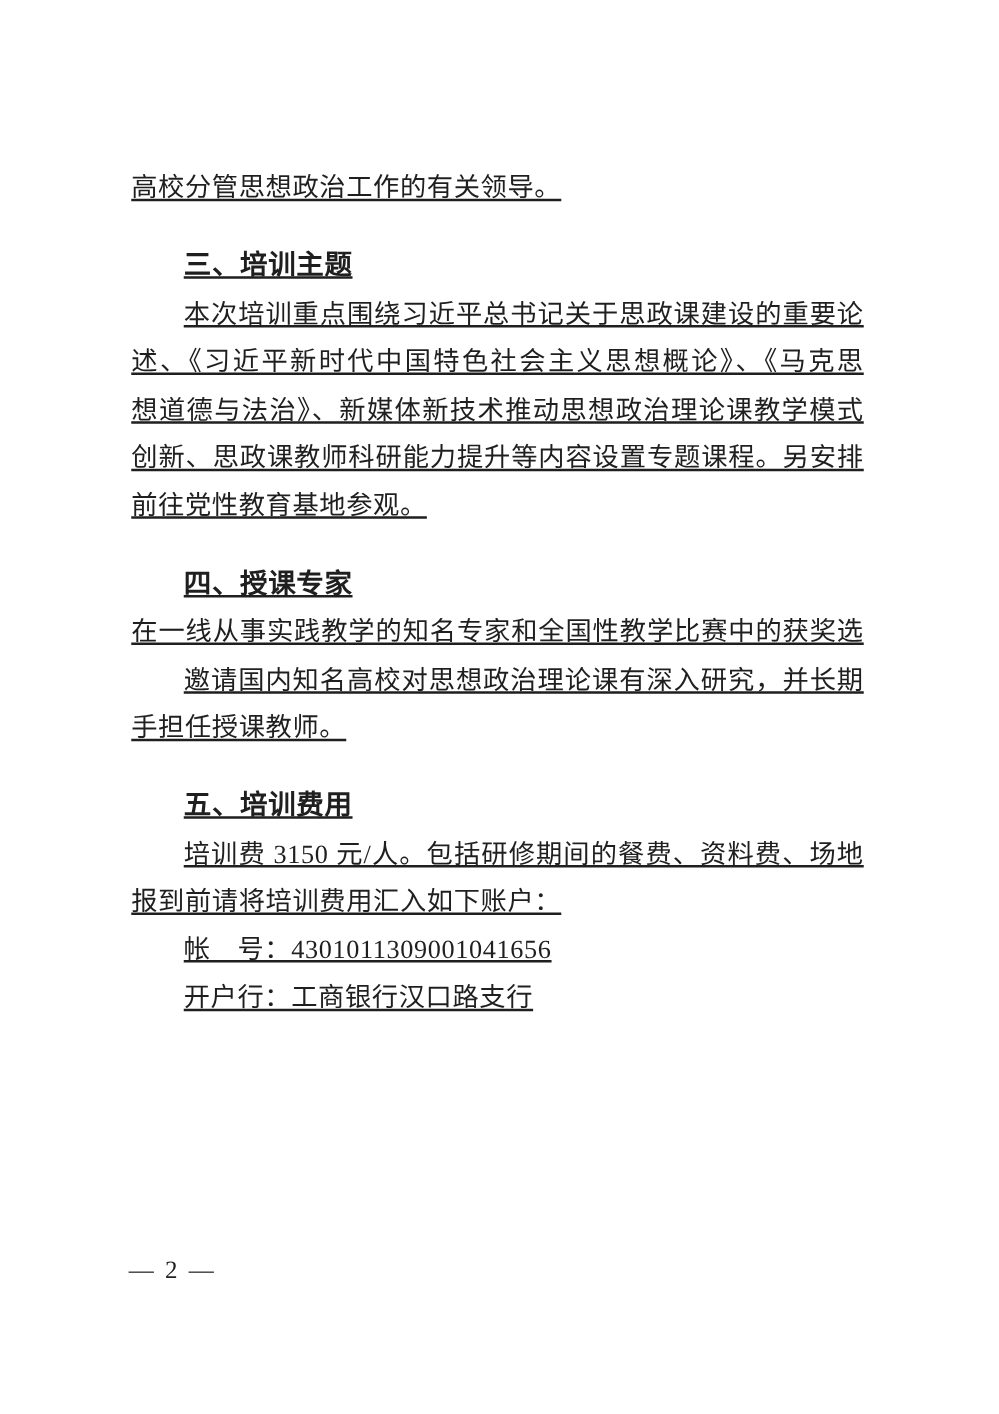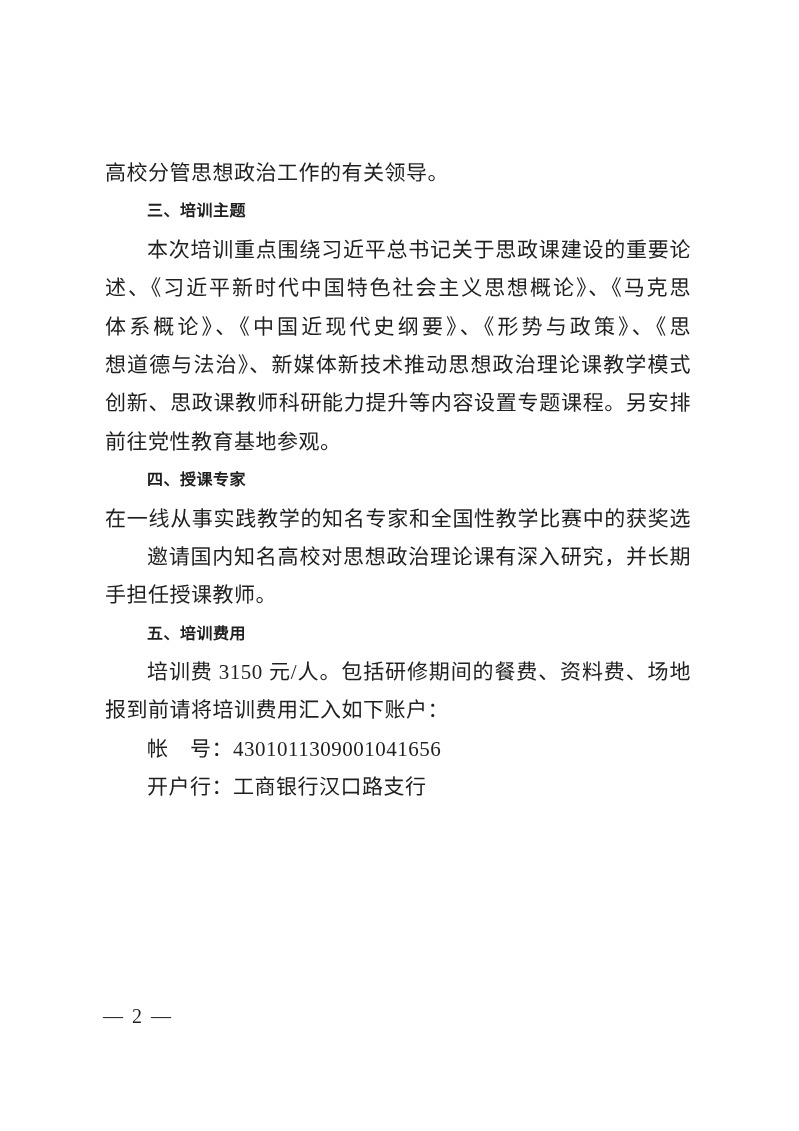--- a/index.html
+++ b/index.html
@@ -12,42 +12,44 @@
     width: 799px;
     height: 1131px;
     background: #ffffff;
     overflow: hidden;
     color: #1f1f1f;
     font-family: "Liberation Serif", "DejaVu Serif", serif;
   }
   .textblock {
     position: absolute;
     left: 105px;
-    top: 154px;
+    top: 131px;
     width: 586px;
+    text-decoration: underline;
   }
   .line {
     height: 38.4px;
     line-height: 38.4px;
     font-size: 21px;
     letter-spacing: 0.5px;
     white-space: normal;
     overflow: visible;
   }
   .line.full {
     text-align: justify;
     text-align-last: justify;
   }
   .line.indent {
     text-indent: 42px;
   }
   .line.heading {
     font-family: "Liberation Sans", "DejaVu Sans", sans-serif;
     font-weight: bold;
-    font-size: 16px;
+    font-size: 22px;
+    margin-top: 24px;
   }
   .pagenum {
     position: absolute;
     left: 103px;
     top: 1002px;
     font-size: 20px;
     line-height: 28px;
     letter-spacing: 2px;
     color: #1f1f1f;
     font-family: "Liberation Serif", "DejaVu Serif", serif;
@@ -55,21 +57,20 @@
 </style>
 </head>
 <body>
 
 <div class="page">
   <main class="textblock" id="textblock">
       <div class="line body">高校分管思想政治工作的有关领导。</div>
       <div class="line heading indent">三、培训主题</div>
       <div class="line body indent full">本次培训重点围绕习近平总书记关于思政课建设的重要论</div>
       <div class="line body full">述、《习近平新时代中国特色社会主义思想概论》、《马克思</div>
-      <div class="line body full">体系概论》、《中国近现代史纲要》、《形势与政策》、《思</div>
       <div class="line body full">想道德与法治》、新媒体新技术推动思想政治理论课教学模式</div>
       <div class="line body full">创新、思政课教师科研能力提升等内容设置专题课程。另安排</div>
       <div class="line body">前往党性教育基地参观。</div>
       <div class="line heading indent">四、授课专家</div>
       <div class="line body full">在一线从事实践教学的知名专家和全国性教学比赛中的获奖选</div>
       <div class="line body indent full">邀请国内知名高校对思想政治理论课有深入研究，并长期</div>
       <div class="line body">手担任授课教师。</div>
       <div class="line heading indent">五、培训费用</div>
       <div class="line body indent full">培训费 3150 元/人。包括研修期间的餐费、资料费、场地</div>
       <div class="line body">报到前请将培训费用汇入如下账户：</div>

